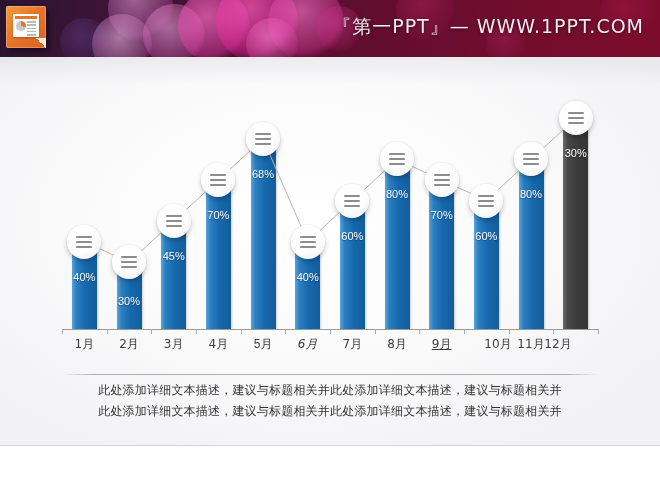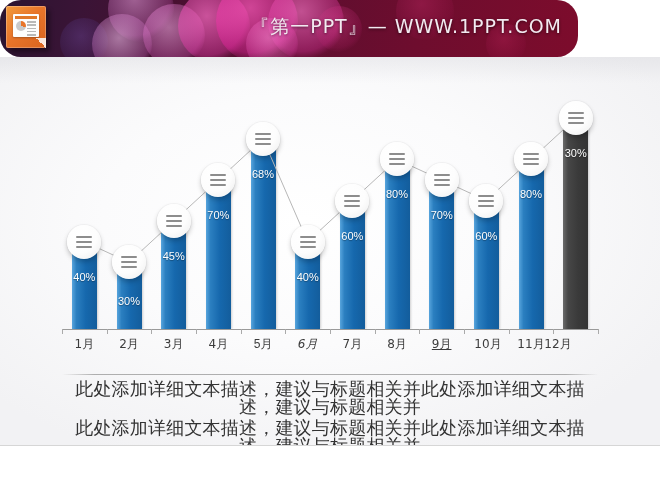--- a/index.html
+++ b/index.html
@@ -5,24 +5,23 @@
   html,body{margin:0;padding:0;}
   body{
     width:660px;height:495px;overflow:hidden;
     font-family:"Liberation Sans","DejaVu Sans",sans-serif;
     background:#ffffff;
   }
   .slide{position:relative;width:660px;height:495px;overflow:hidden;}
 
   
   .header{
-    position:absolute;left:0;top:0;width:578px;height:57px;overflow:hidden;
+    position:absolute;left:0;top:0;width:660px;height:57px;overflow:hidden;
     background:
       linear-gradient(100deg,#2b1430 0%,#3a1436 14%,#4a1030 32%,#5e0e2f 52%,#6e0d2e 72%,#7d0c2c 100%);
-    border-radius: 21px;
   }
   .bokeh{position:absolute;border-radius:50%;}
   .bk1{left:108px;top:-24px;width:66px;height:66px;background:radial-gradient(circle at 40% 35%,rgba(236,160,225,.55),rgba(196,90,180,.30) 62%,rgba(150,50,140,.05) 72%);}
   .bk2{left:92px;top:14px;width:60px;height:60px;background:radial-gradient(circle at 45% 40%,rgba(244,190,238,.58),rgba(205,110,195,.30) 64%,rgba(150,50,140,.04) 74%);}
   .bk3{left:143px;top:4px;width:62px;height:62px;background:radial-gradient(circle at 42% 38%,rgba(250,175,235,.55),rgba(214,95,190,.32) 64%,rgba(160,50,140,.04) 75%);}
   .bk4{left:178px;top:-10px;width:72px;height:72px;background:radial-gradient(circle at 40% 36%,rgba(255,110,200,.70),rgba(230,60,170,.42) 62%,rgba(170,30,120,.05) 74%);}
   .bk5{left:216px;top:-20px;width:82px;height:82px;background:radial-gradient(circle at 42% 34%,rgba(255,90,190,.72),rgba(232,40,160,.45) 62%,rgba(170,20,110,.05) 74%);}
   .bk6{left:268px;top:-16px;width:76px;height:76px;background:radial-gradient(circle at 44% 36%,rgba(255,120,205,.62),rgba(226,55,165,.36) 62%,rgba(165,25,115,.04) 74%);}
   .bk7{left:246px;top:18px;width:52px;height:52px;background:radial-gradient(circle at 44% 38%,rgba(255,140,215,.55),rgba(224,70,170,.30) 63%,rgba(160,25,115,.04) 74%);}
   .bk8{left:316px;top:6px;width:46px;height:46px;background:radial-gradient(circle at 44% 38%,rgba(230,70,150,.38),rgba(190,35,115,.18) 63%,rgba(140,20,90,.02) 75%);}
@@ -98,22 +97,22 @@
   .connector{position:absolute;left:0;top:0;width:536px;height:216px;overflow:visible;z-index:1;}
 
   .xlabels{position:absolute;left:62px;top:279px;width:537px;height:20px;}
   .xlabel{position:absolute;width:46px;text-align:center;font-size:12px;color:#3c3c3c;
     font-family:"DejaVu Sans",sans-serif;}
 
   
   .divider{position:absolute;left:62px;top:317px;width:536px;height:1px;
     background:linear-gradient(90deg,rgba(160,160,160,0),rgba(150,150,150,.75) 6%,rgba(150,150,150,.75) 94%,rgba(160,160,160,0));}
   .desc{position:absolute;left:62px;top:324px;width:536px;text-align:center;}
-  .desc p{margin:0 0 3px 0;font-size:18px;color:#333333;line-height:18px;
-    font-family:Liberation Mono, monospace;letter-spacing:.2px;}
+  .desc p{margin:0 0 3px 0;font-size:12px;color:#333333;line-height:18px;
+    font-family:Liberation Sans, sans-serif;letter-spacing:.2px;}
 
   
   .footer{position:absolute;left:0;top:445px;width:660px;height:50px;background:#ffffff;}
   .footer-rule{position:absolute;left:0;top:0;width:660px;height:1px;background:#d6d6d6;}
 </style>
 </head>
 <body>
 
 <div class="slide">
 
@@ -292,21 +291,21 @@
       <div class="xlabels" id="xlabels">
           <div class="xlabel" style="left: -0.666667px;">1月</div>
           <div class="xlabel" style="left: 44px;">2月</div>
           <div class="xlabel" style="left: 88.6667px;">3月</div>
           <div class="xlabel" style="left: 133.333px;">4月</div>
           <div class="xlabel" style="left: 178px; font-family: Liberation Mono, monospace;">5月</div>
           <div class="xlabel" style="left: 222.667px; font-style: italic;">6月</div>
           <div class="xlabel" style="left: 267.333px;">7月</div>
           <div class="xlabel" style="left: 312px;">8月</div>
           <div class="xlabel" style="left: 356.667px; text-decoration: underline;">9月</div>
-          <div class="xlabel" style="left: 403px;">10月</div>
+          <div class="xlabel" style="left: 413px;">10月</div>
           <div class="xlabel" style="left: 446px;">11月</div>
           <div class="xlabel" style="left: 473px;">12月</div>
         </div>
     </div>
 
     <div class="divider"></div>
     <div class="desc">
       <p>此处添加详细文本描述，建议与标题相关并此处添加详细文本描述，建议与标题相关并</p>
       <p>此处添加详细文本描述，建议与标题相关并此处添加详细文本描述，建议与标题相关并</p>
     </div>

